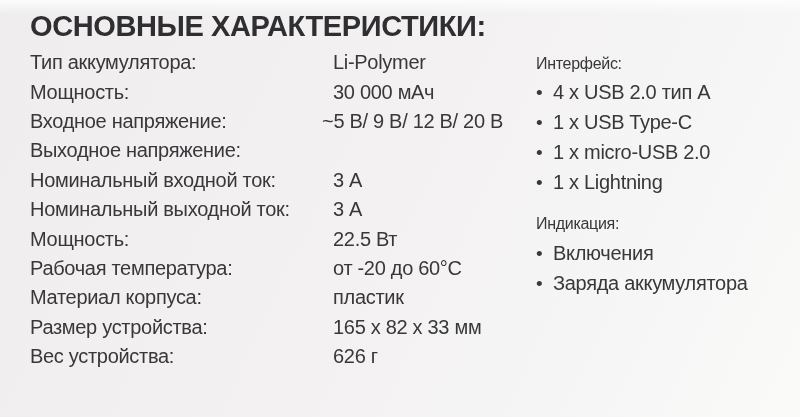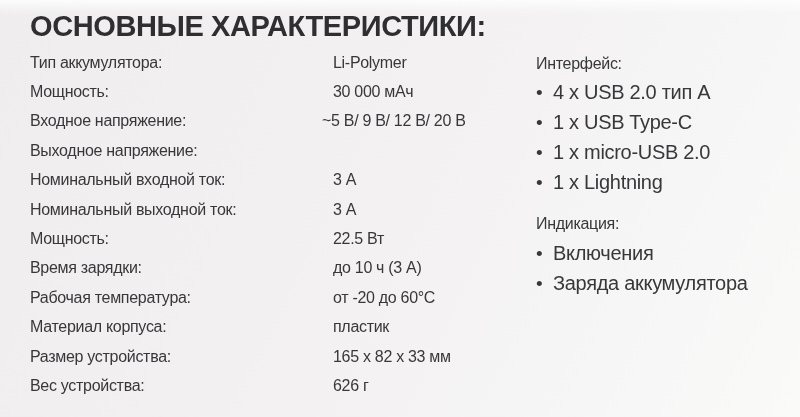--- a/index.html
+++ b/index.html
@@ -44,21 +44,21 @@
   }
 
   .spec-row {
     display: grid;
     grid-template-columns: 303px 1fr;
     height: 29.4px;
     align-items: center;
   }
 
   .spec-label, .spec-value {
-    font-size: 16px;
+    font-size: 20px;
     letter-spacing: -0.3px;
     white-space: nowrap;
   }
 
   
   .spec-row:nth-child(3) .spec-value { margin-left: -11px; }
 
   .right-col {
     padding-top: 0.5px;
   }
@@ -119,24 +119,20 @@
       </div>
       <div class="spec-row">
         <span class="spec-label">Номинальный выходной ток:</span>
         <span class="spec-value">3 А</span>
       </div>
       <div class="spec-row">
         <span class="spec-label">Мощность:</span>
         <span class="spec-value">22.5 Вт</span>
       </div>
       <div class="spec-row">
-        <span class="spec-label">Время зарядки:</span>
-        <span class="spec-value">до 10 ч (3 А)</span>
-      </div>
-      <div class="spec-row">
         <span class="spec-label">Рабочая температура:</span>
         <span class="spec-value">от -20 до 60°С</span>
       </div>
       <div class="spec-row">
         <span class="spec-label">Материал корпуса:</span>
         <span class="spec-value">пластик</span>
       </div>
       <div class="spec-row">
         <span class="spec-label">Размер устройства:</span>
         <span class="spec-value">165 x 82 x 33 мм</span>

